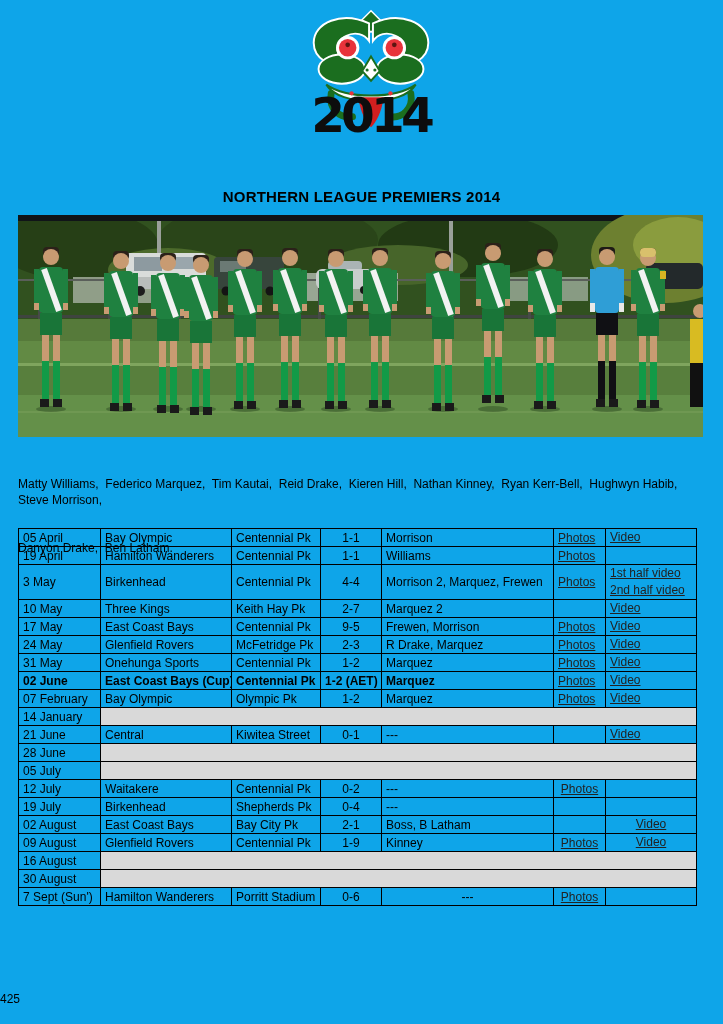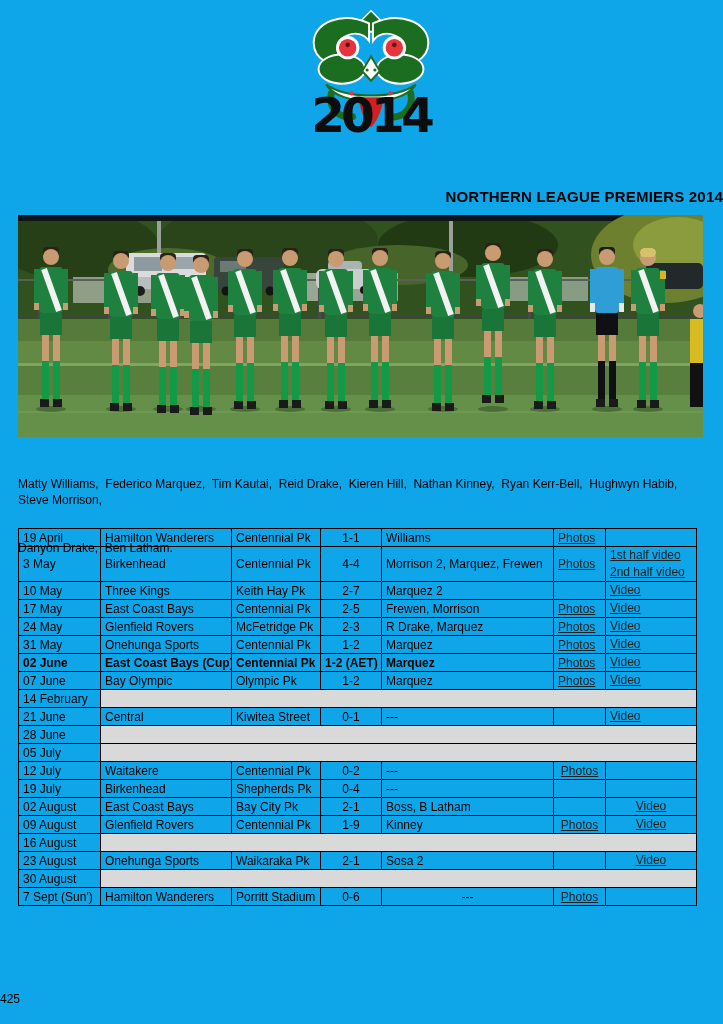--- a/index.html
+++ b/index.html
@@ -1,19 +1,19 @@
 <!DOCTYPE html>
 <html><head>
 <meta charset="utf-8">
 <style>
   html,body{margin:0;padding:0;background:#ffffff;}
   .page{position:relative;width:723px;height:1024px;background:#0ea5e9;
         font-family:"Liberation Sans",sans-serif;color:#000;overflow:hidden;}
   .logo{position:absolute;top:6px;left:303px;width:136px;height:132px;}
-  .title{position:absolute;top:188px;left:0;width:723px;text-align:right;
+  .title{position:absolute;top:188px;left:0;width:723px;text-align:center;
          font-weight:bold;font-size:15px;letter-spacing:0.2px;}
   .photo{position:absolute;top:215px;left:18px;width:685px;height:222px;}
   .photo svg{display:block;}
   .caption{position:absolute;top:444px;left:18px;width:685px;text-align:left;
            font-size:12px;line-height:16px;white-space:pre-wrap;}
   table.results{position:absolute;top:528px;left:18px;width:678px;
         border-collapse:collapse;table-layout:fixed;font-size:12px;}
   table.results td{border:1px solid #000;height:17px;padding:0 4px;
         vertical-align:middle;overflow:hidden;white-space:nowrap;}
   td.c-score{text-align:center;padding:0 1px;}
@@ -209,20 +209,31 @@
       <col style="width:82px">
         <col style="width:131px">
         <col style="width:89px">
       <col style="width:61px">
         <col style="width:172px">
         <col style="width:52px">
         <col style="width:91px">
     </colgroup>
     <tbody>
         <tr>
+          <td class="c-date">05 April</td>
+          <td class="c-opp">Bay Olympic</td>
+          <td class="c-venue">Centennial Pk</td>
+          <td class="c-score">1-1</td>
+          <td class="c-scorers">Morrison</td>
+          <td class="c-photos"><a class="lnk">Photos</a></td>
+          <td class="c-video">
+            <div class="vline"><a class="lnk">Video</a></div>
+          </td>
+        </tr>
+        <tr>
           <td class="c-date">19 April</td>
           <td class="c-opp">Hamilton Wanderers</td>
           <td class="c-venue">Centennial Pk</td>
           <td class="c-score">1-1</td>
           <td class="c-scorers">Williams</td>
           <td class="c-photos"><a class="lnk">Photos</a></td>
           <td class="c-video"></td>
         </tr>
         <tr>
           <td class="c-date">3 May</td>
@@ -244,21 +255,21 @@
           <td class="c-scorers">Marquez 2</td>
           <td class="c-photos"></td>
           <td class="c-video">
             <div class="vline"><a class="lnk">Video</a></div>
           </td>
         </tr>
         <tr>
           <td class="c-date">17 May</td>
           <td class="c-opp">East Coast Bays</td>
           <td class="c-venue">Centennial Pk</td>
-          <td class="c-score">2-5</td>
+          <td class="c-score">9-5</td>
           <td class="c-scorers">Frewen, Morrison</td>
           <td class="c-photos"><a class="lnk">Photos</a></td>
           <td class="c-video">
             <div class="vline"><a class="lnk">Video</a></div>
           </td>
         </tr>
         <tr>
           <td class="c-date">24 May</td>
           <td class="c-opp">Glenfield Rovers</td>
           <td class="c-venue">McFetridge Pk</td>
@@ -285,32 +296,32 @@
           <td class="c-opp">East Coast Bays (Cup)</td>
           <td class="c-venue">Centennial Pk</td>
           <td class="c-score">1-2 (AET)</td>
           <td class="c-scorers">Marquez</td>
           <td class="c-photos"><a class="lnk">Photos</a></td>
           <td class="c-video">
             <div class="vline"><a class="lnk">Video</a></div>
           </td>
         </tr>
         <tr>
-          <td class="c-date">07 June</td>
+          <td class="c-date">07 February</td>
           <td class="c-opp">Bay Olympic</td>
           <td class="c-venue">Olympic Pk</td>
           <td class="c-score">1-2</td>
           <td class="c-scorers">Marquez</td>
           <td class="c-photos"><a class="lnk">Photos</a></td>
           <td class="c-video">
             <div class="vline"><a class="lnk">Video</a></div>
           </td>
         </tr>
         <tr>
-          <td class="c-date">14 February</td>
+          <td class="c-date">14 January</td>
           <td class="gray" colspan="6"></td>
         </tr>
         <tr>
           <td class="c-date">21 June</td>
           <td class="c-opp">Central</td>
           <td class="c-venue">Kiwitea Street</td>
           <td class="c-score">0-1</td>
           <td class="c-scorers">---</td>
           <td class="c-photos"></td>
           <td class="c-video">
@@ -363,31 +374,20 @@
           <td class="c-photos ctr"><a class="lnk">Photos</a></td>
           <td class="c-video ctr">
             <div class="vline"><a class="lnk">Video</a></div>
           </td>
         </tr>
         <tr>
           <td class="c-date">16 August</td>
           <td class="gray" colspan="6"></td>
         </tr>
         <tr>
-          <td class="c-date">23 August</td>
-          <td class="c-opp">Onehunga Sports</td>
-          <td class="c-venue">Waikaraka Pk</td>
-          <td class="c-score">2-1</td>
-          <td class="c-scorers">Sosa 2</td>
-          <td class="c-photos ctr"></td>
-          <td class="c-video ctr">
-            <div class="vline"><a class="lnk">Video</a></div>
-          </td>
-        </tr>
-        <tr>
           <td class="c-date">30 August</td>
           <td class="gray" colspan="6"></td>
         </tr>
         <tr>
           <td class="c-date">7 Sept (Sun')</td>
           <td class="c-opp">Hamilton Wanderers</td>
           <td class="c-venue">Porritt Stadium</td>
           <td class="c-score">0-6</td>
           <td class="c-scorers ctr">---</td>
           <td class="c-photos ctr"><a class="lnk">Photos</a></td>

